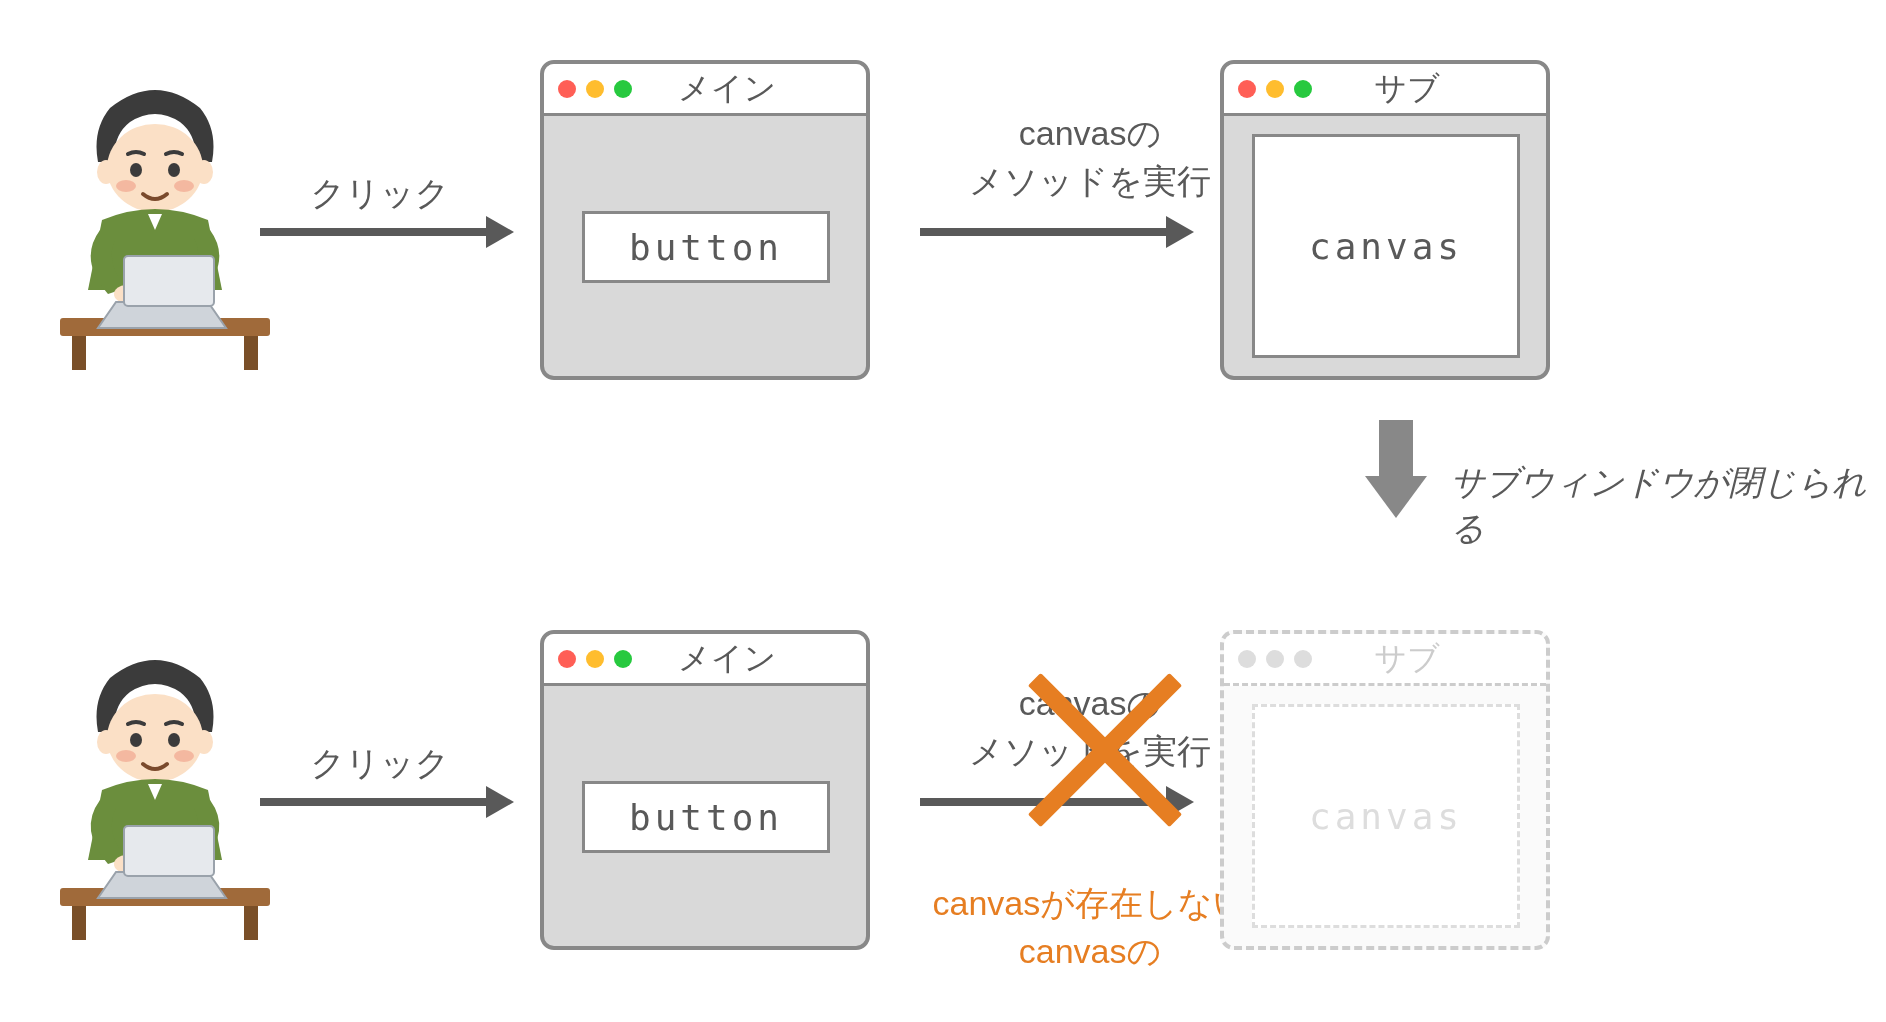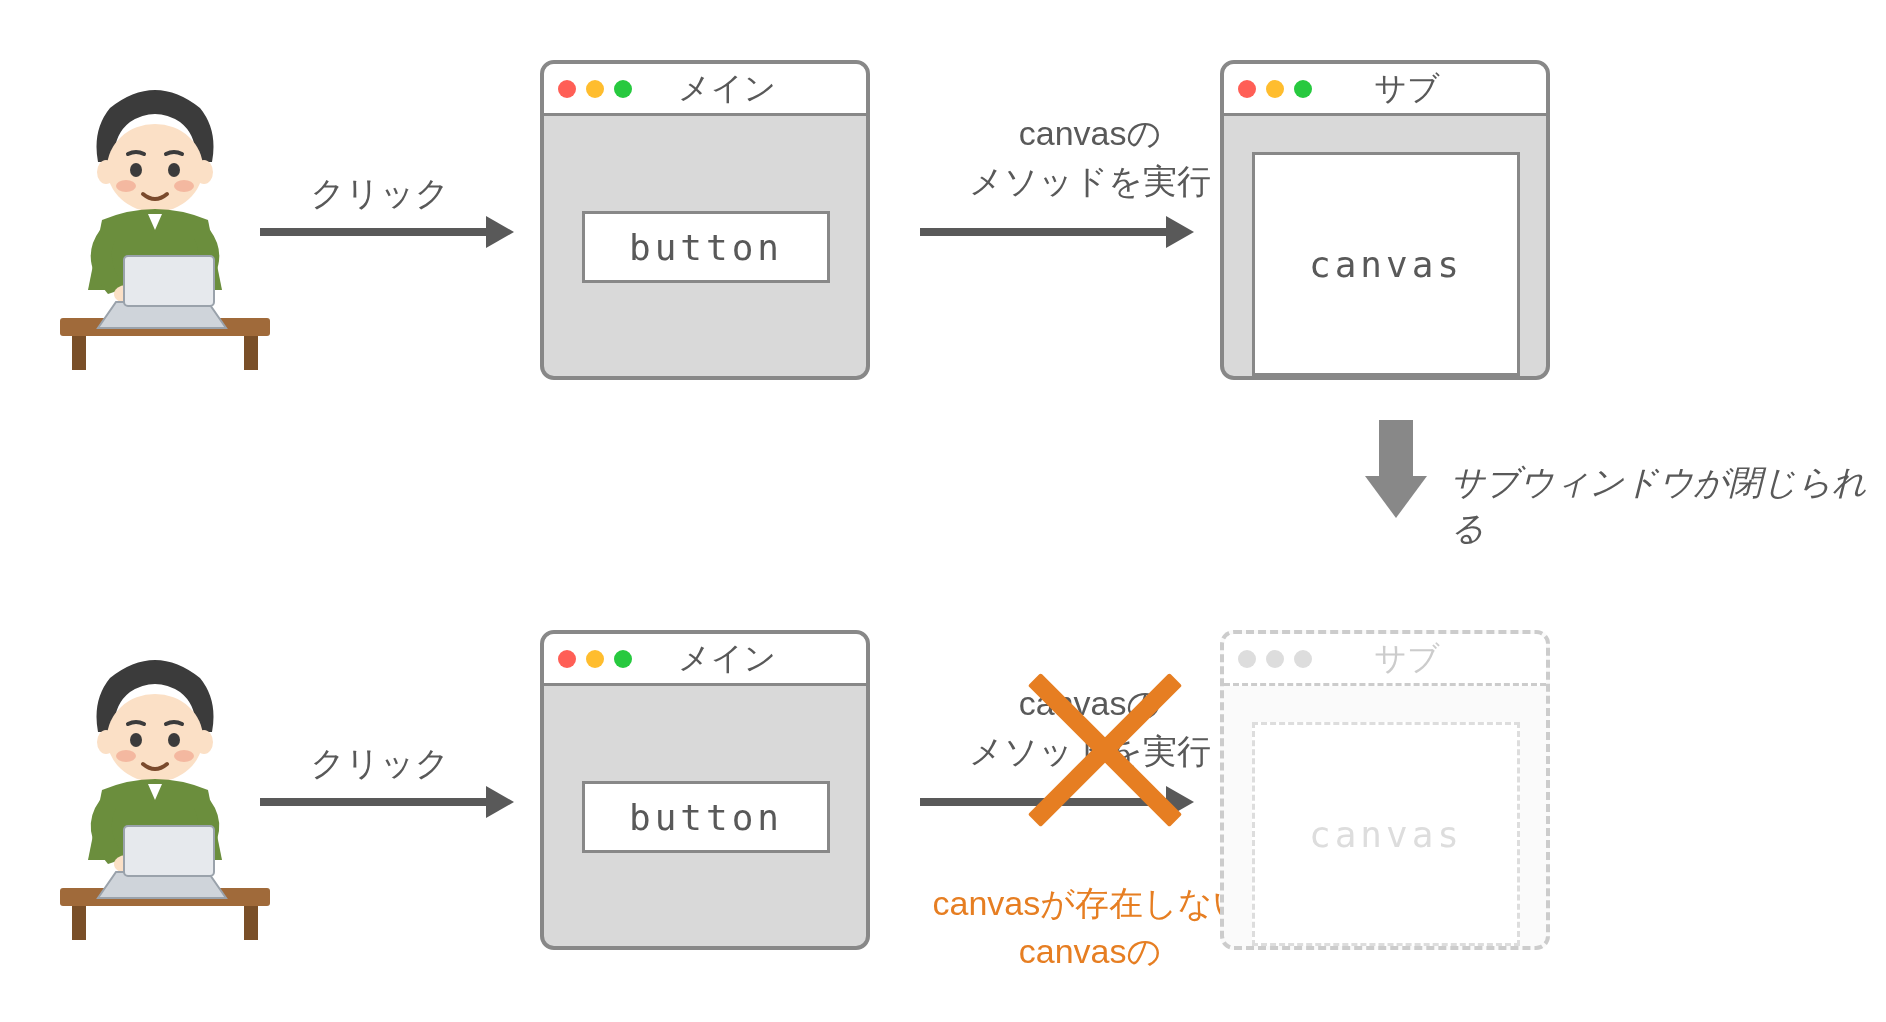--- a/index.html
+++ b/index.html
@@ -64,21 +64,21 @@
   .win.faded .titlebar-txt { color: #ccc; }
 
   .win-body { position: relative; height: calc(100% - 56px); }
   .btn-box, .canvas-box {
     position: absolute; background: #fff; border: 3px solid #888;
     display: flex; align-items: center; justify-content: center;
     font-family: "Consolas","Menlo",monospace; font-size: 36px; color: #595959;
     letter-spacing: 4px;
   }
   .btn-box { left: 38px; top: 95px; width: 248px; height: 72px; }
-  .canvas-box { left: 28px; top: 36px; width: 268px; height: 224px; }
+  .canvas-box { left: 28px; top: 18px; width: 268px; height: 224px; }
   .win.faded .canvas-box { border: 3px dashed #ddd; color: #ddd; background: #fff; }
 
   
   .v-arrow {
     position: absolute; left: 1365px; top: 420px; width: 62px; height: 110px;
   }
   .v-arrow .stem { position: absolute; left: 14px; top: 0; width: 34px; height: 58px; background: #888; }
   .v-arrow::after {
     content: ""; position: absolute; left: 0; top: 56px;
     border-top: 42px solid #888;

